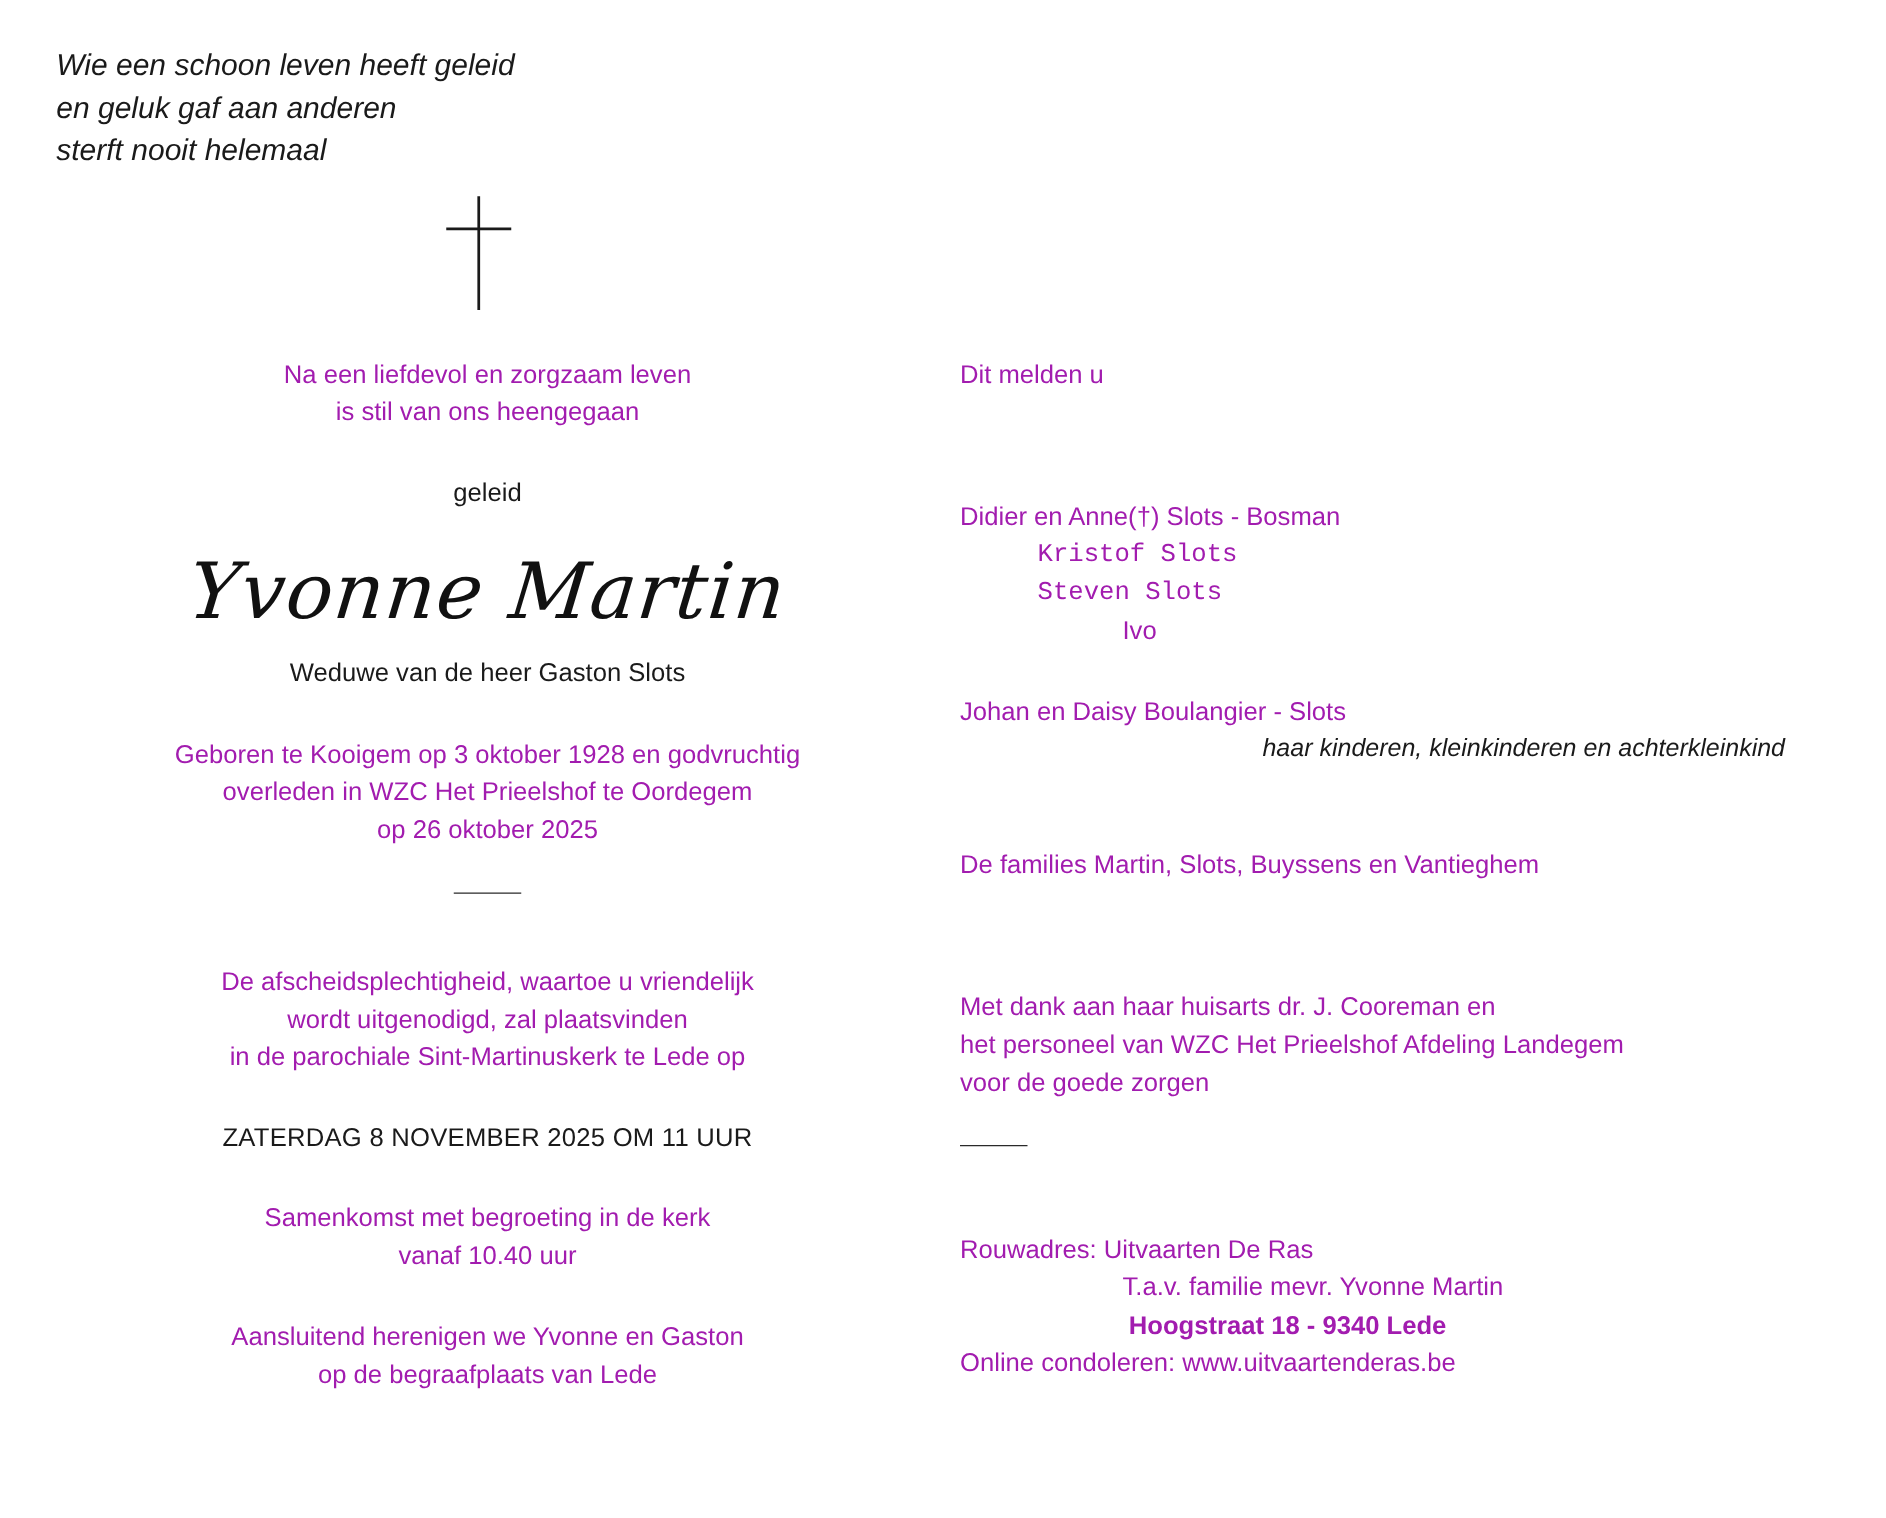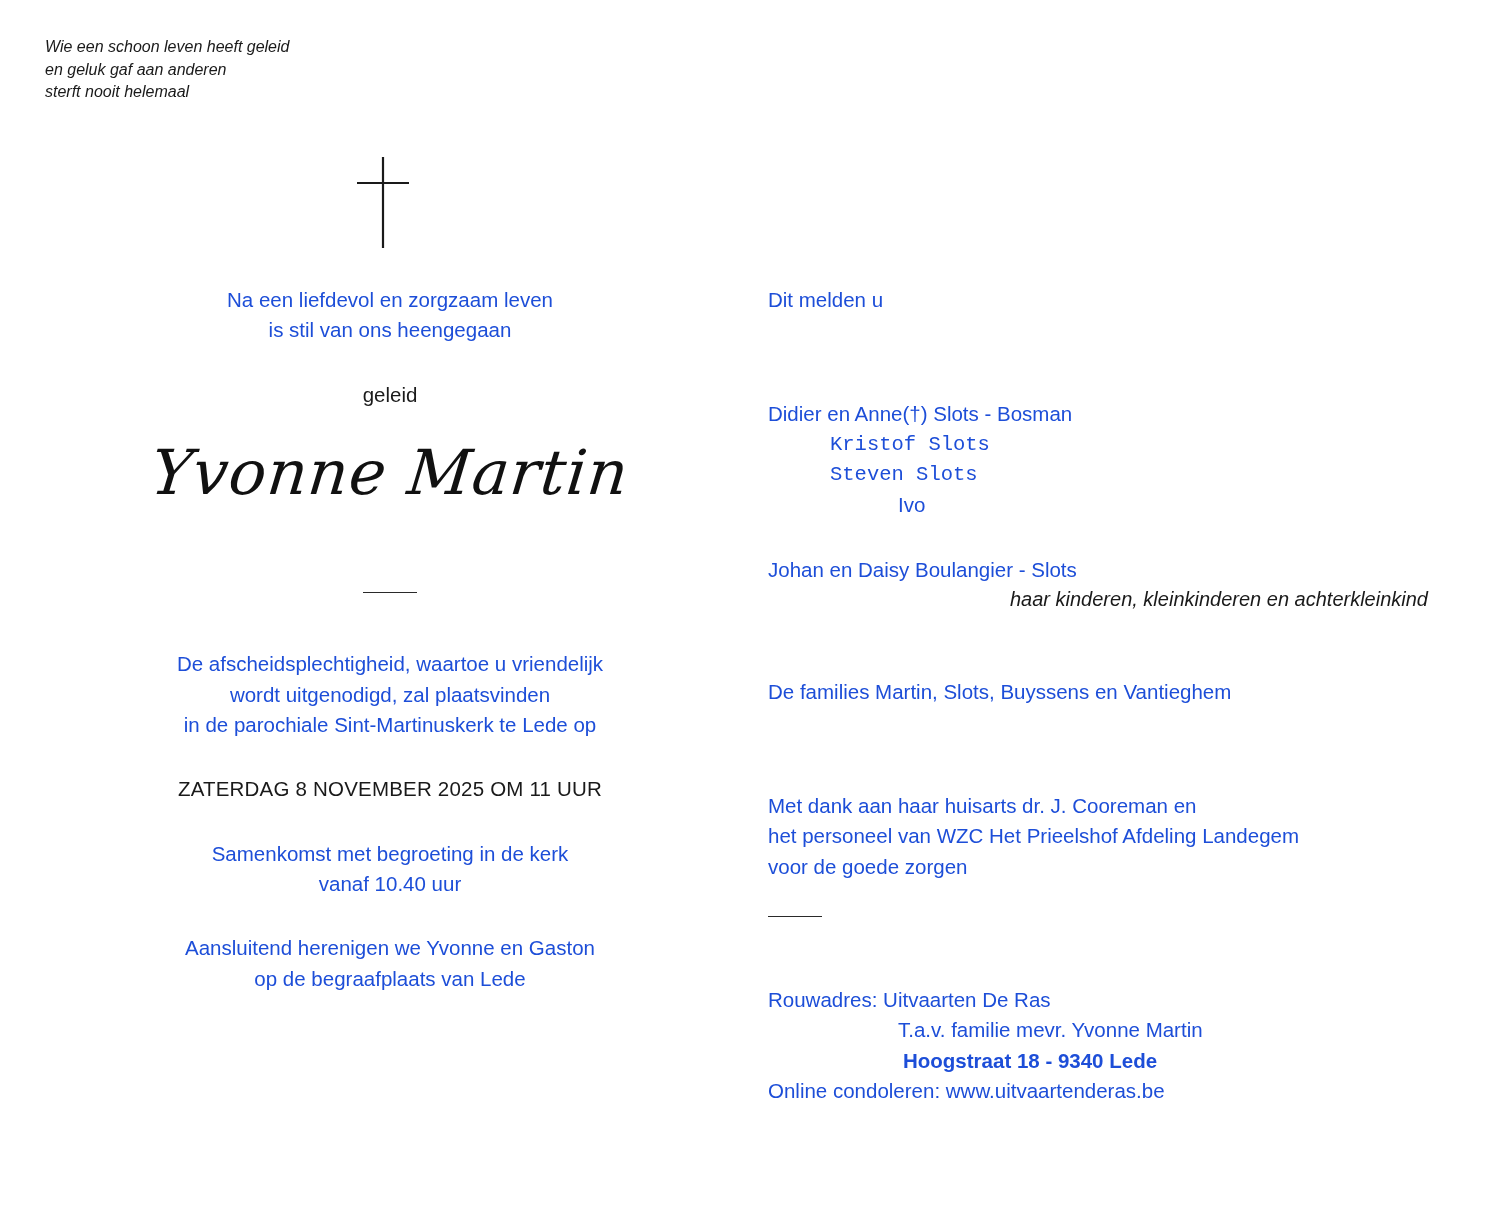--- a/index.html
+++ b/index.html
@@ -21,21 +21,21 @@
     height: 1214px;
     box-sizing: border-box;
   }
 
   
   .epitaph {
     position: absolute;
     left: 45px;
     top: 36px;
     font-style: italic;
-    font-size: 16px;
+    font-size: 24px;
     line-height: 1.42;
     color: #1a1a1a;
     white-space: pre-line;
   }
 
   
   .cross {
     position: absolute;
     left: 343px;
     top: 155px;
@@ -55,21 +55,21 @@
     position: absolute;
     left: 768px;
     top: 285px;
     width: 660px;
     text-align: left;
   }
 
   .line {
     font-size: 20.5px;
     line-height: 1.48;
-    color: #1d4ed8;
+    color: #a21caf;
     white-space: pre-line;
   }
   .block {
     margin: 0;
   }
   .gap-sm { height: 22px; }
   .gap-md { height: 34px; }
   .gap-xl { height: 62px; }
 
   .mevrouw {
@@ -146,23 +146,27 @@
 
     <div class="line block">Na een liefdevol en zorgzaam leven
 is stil van ons heengegaan</div>
 
     <div class="gap-md"></div>
 
     <div class="mevrouw">geleid</div>
 
     <div class="name">Yvonne Martin</div>
 
-
-    <div class="gap-md"></div>
-
+    <div class="widow">Weduwe van de heer Gaston Slots</div>
+
+    <div class="gap-md"></div>
+
+    <div class="line block">Geboren te Kooigem op 3 oktober 1928 en godvruchtig
+overleden in WZC Het Prieelshof te Oordegem
+op 26 oktober 2025</div>
 
     <div class="divider"></div>
 
     <div class="gap-sm"></div>
 
     <div class="line block">De afscheidsplechtigheid, waartoe u vriendelijk
 wordt uitgenodigd, zal plaatsvinden
 in de parochiale Sint-Martinuskerk te Lede op</div>
 
     <div class="gap-md"></div>

